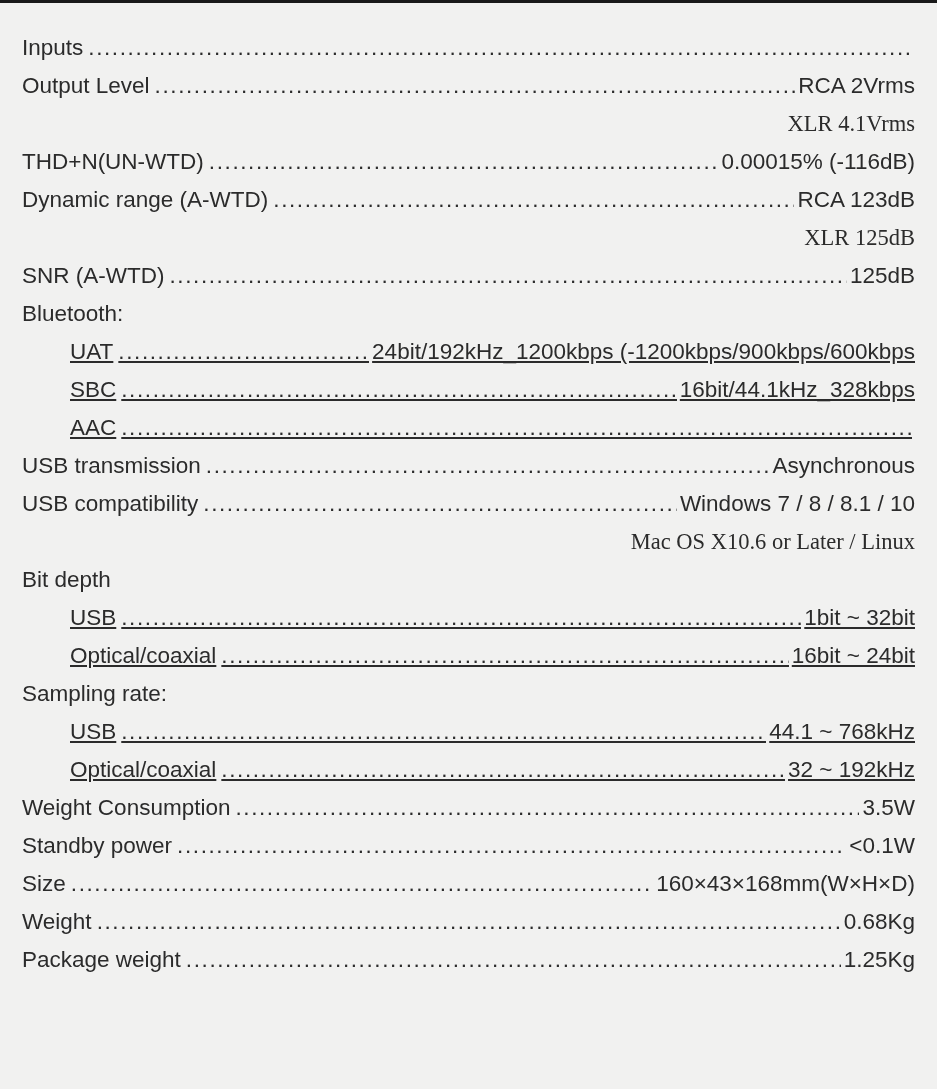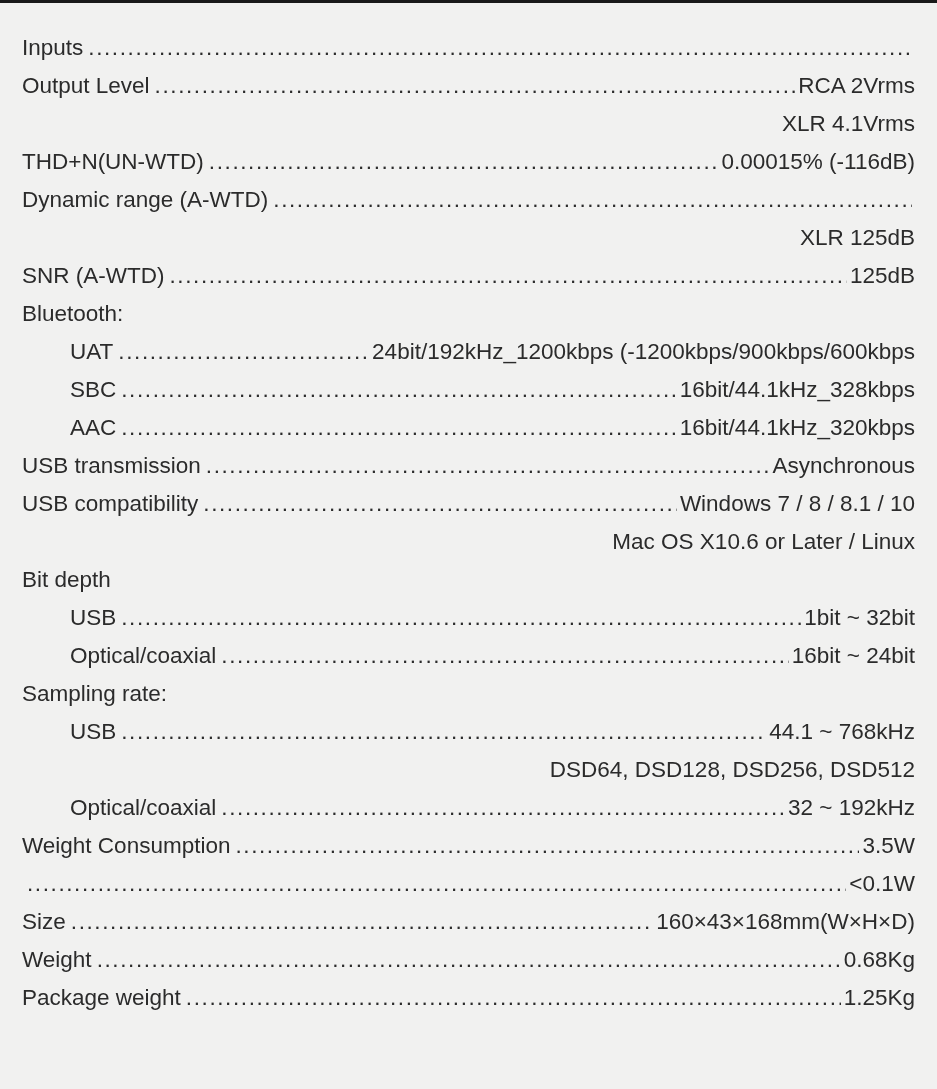--- a/index.html
+++ b/index.html
@@ -20,35 +20,35 @@
     padding: 26px 22px 0 22px;
   }
   .row {
     display: flex;
     align-items: center;
     height: 38px;
     line-height: 38px;
     font-size: 22.5px;
     white-space: nowrap;
   }
-  .row.indent { padding-left: 48px; }
+  .row.indent { padding-left: 48px; text-decoration: underline; }
   .label { flex: 0 0 auto; }
   .leader {
     flex: 1 1 auto;
     min-width: 0;
     overflow: hidden;
     white-space: nowrap;
     margin: 0 3px 0 5px;
   }
   .leader::after {
     content: "........................................................................................................................................................................";
     letter-spacing: 1.6px;
   }
   .value { flex: 0 0 auto; }
-  .row.cont { justify-content: flex-end; }
+  .row.cont { justify-content: flex-end; font-family: Liberation Serif, serif; }
 </style>
 </head>
 <body>
 
 <div class="topline"></div>
 
 <div class="sheet">
 
   <div class="row">
     <span class="label">Inputs</span>
@@ -67,20 +67,21 @@
 
   <div class="row">
     <span class="label">THD+N(UN-WTD)</span>
     <span class="leader"></span>
     <span class="value">0.00015% (-116dB)</span>
   </div>
 
   <div class="row">
     <span class="label">Dynamic range (A-WTD)</span>
     <span class="leader"></span>
+    <span class="value">RCA 123dB</span>
   </div>
 
   <div class="row cont">
     <span class="value">XLR 125dB</span>
   </div>
 
   <div class="row">
     <span class="label">SNR (A-WTD)</span>
     <span class="leader"></span>
     <span class="value">125dB</span>
@@ -99,21 +100,20 @@
 
   <div class="row indent">
     <span class="label">SBC</span>
     <span class="leader"></span>
     <span class="value">16bit/44.1kHz_328kbps</span>
   </div>
 
   <div class="row indent">
     <span class="label">AAC</span>
     <span class="leader"></span>
-    <span class="value">16bit/44.1kHz_320kbps</span>
   </div>
 
   <div class="row">
     <span class="label">USB transmission</span>
     <span class="leader"></span>
     <span class="value">Asynchronous</span>
   </div>
 
   <div class="row">
     <span class="label">USB compatibility</span>
@@ -144,37 +144,35 @@
   <div class="row">
     <span class="label">Sampling rate:</span>
   </div>
 
   <div class="row indent">
     <span class="label">USB</span>
     <span class="leader"></span>
     <span class="value">44.1 ~ 768kHz</span>
   </div>
 
-  <div class="row cont">
-    <span class="value">DSD64, DSD128, DSD256, DSD512</span>
-  </div>
 
   <div class="row indent">
     <span class="label">Optical/coaxial</span>
     <span class="leader"></span>
     <span class="value">32 ~ 192kHz</span>
   </div>
 
   <div class="row">
     <span class="label">Weight Consumption</span>
     <span class="leader"></span>
     <span class="value">3.5W</span>
   </div>
 
   <div class="row">
+    <span class="label">Standby power</span>
     <span class="leader"></span>
     <span class="value">&lt;0.1W</span>
   </div>
 
   <div class="row">
     <span class="label">Size</span>
     <span class="leader"></span>
     <span class="value">160×43×168mm(W×H×D)</span>
   </div>
 

